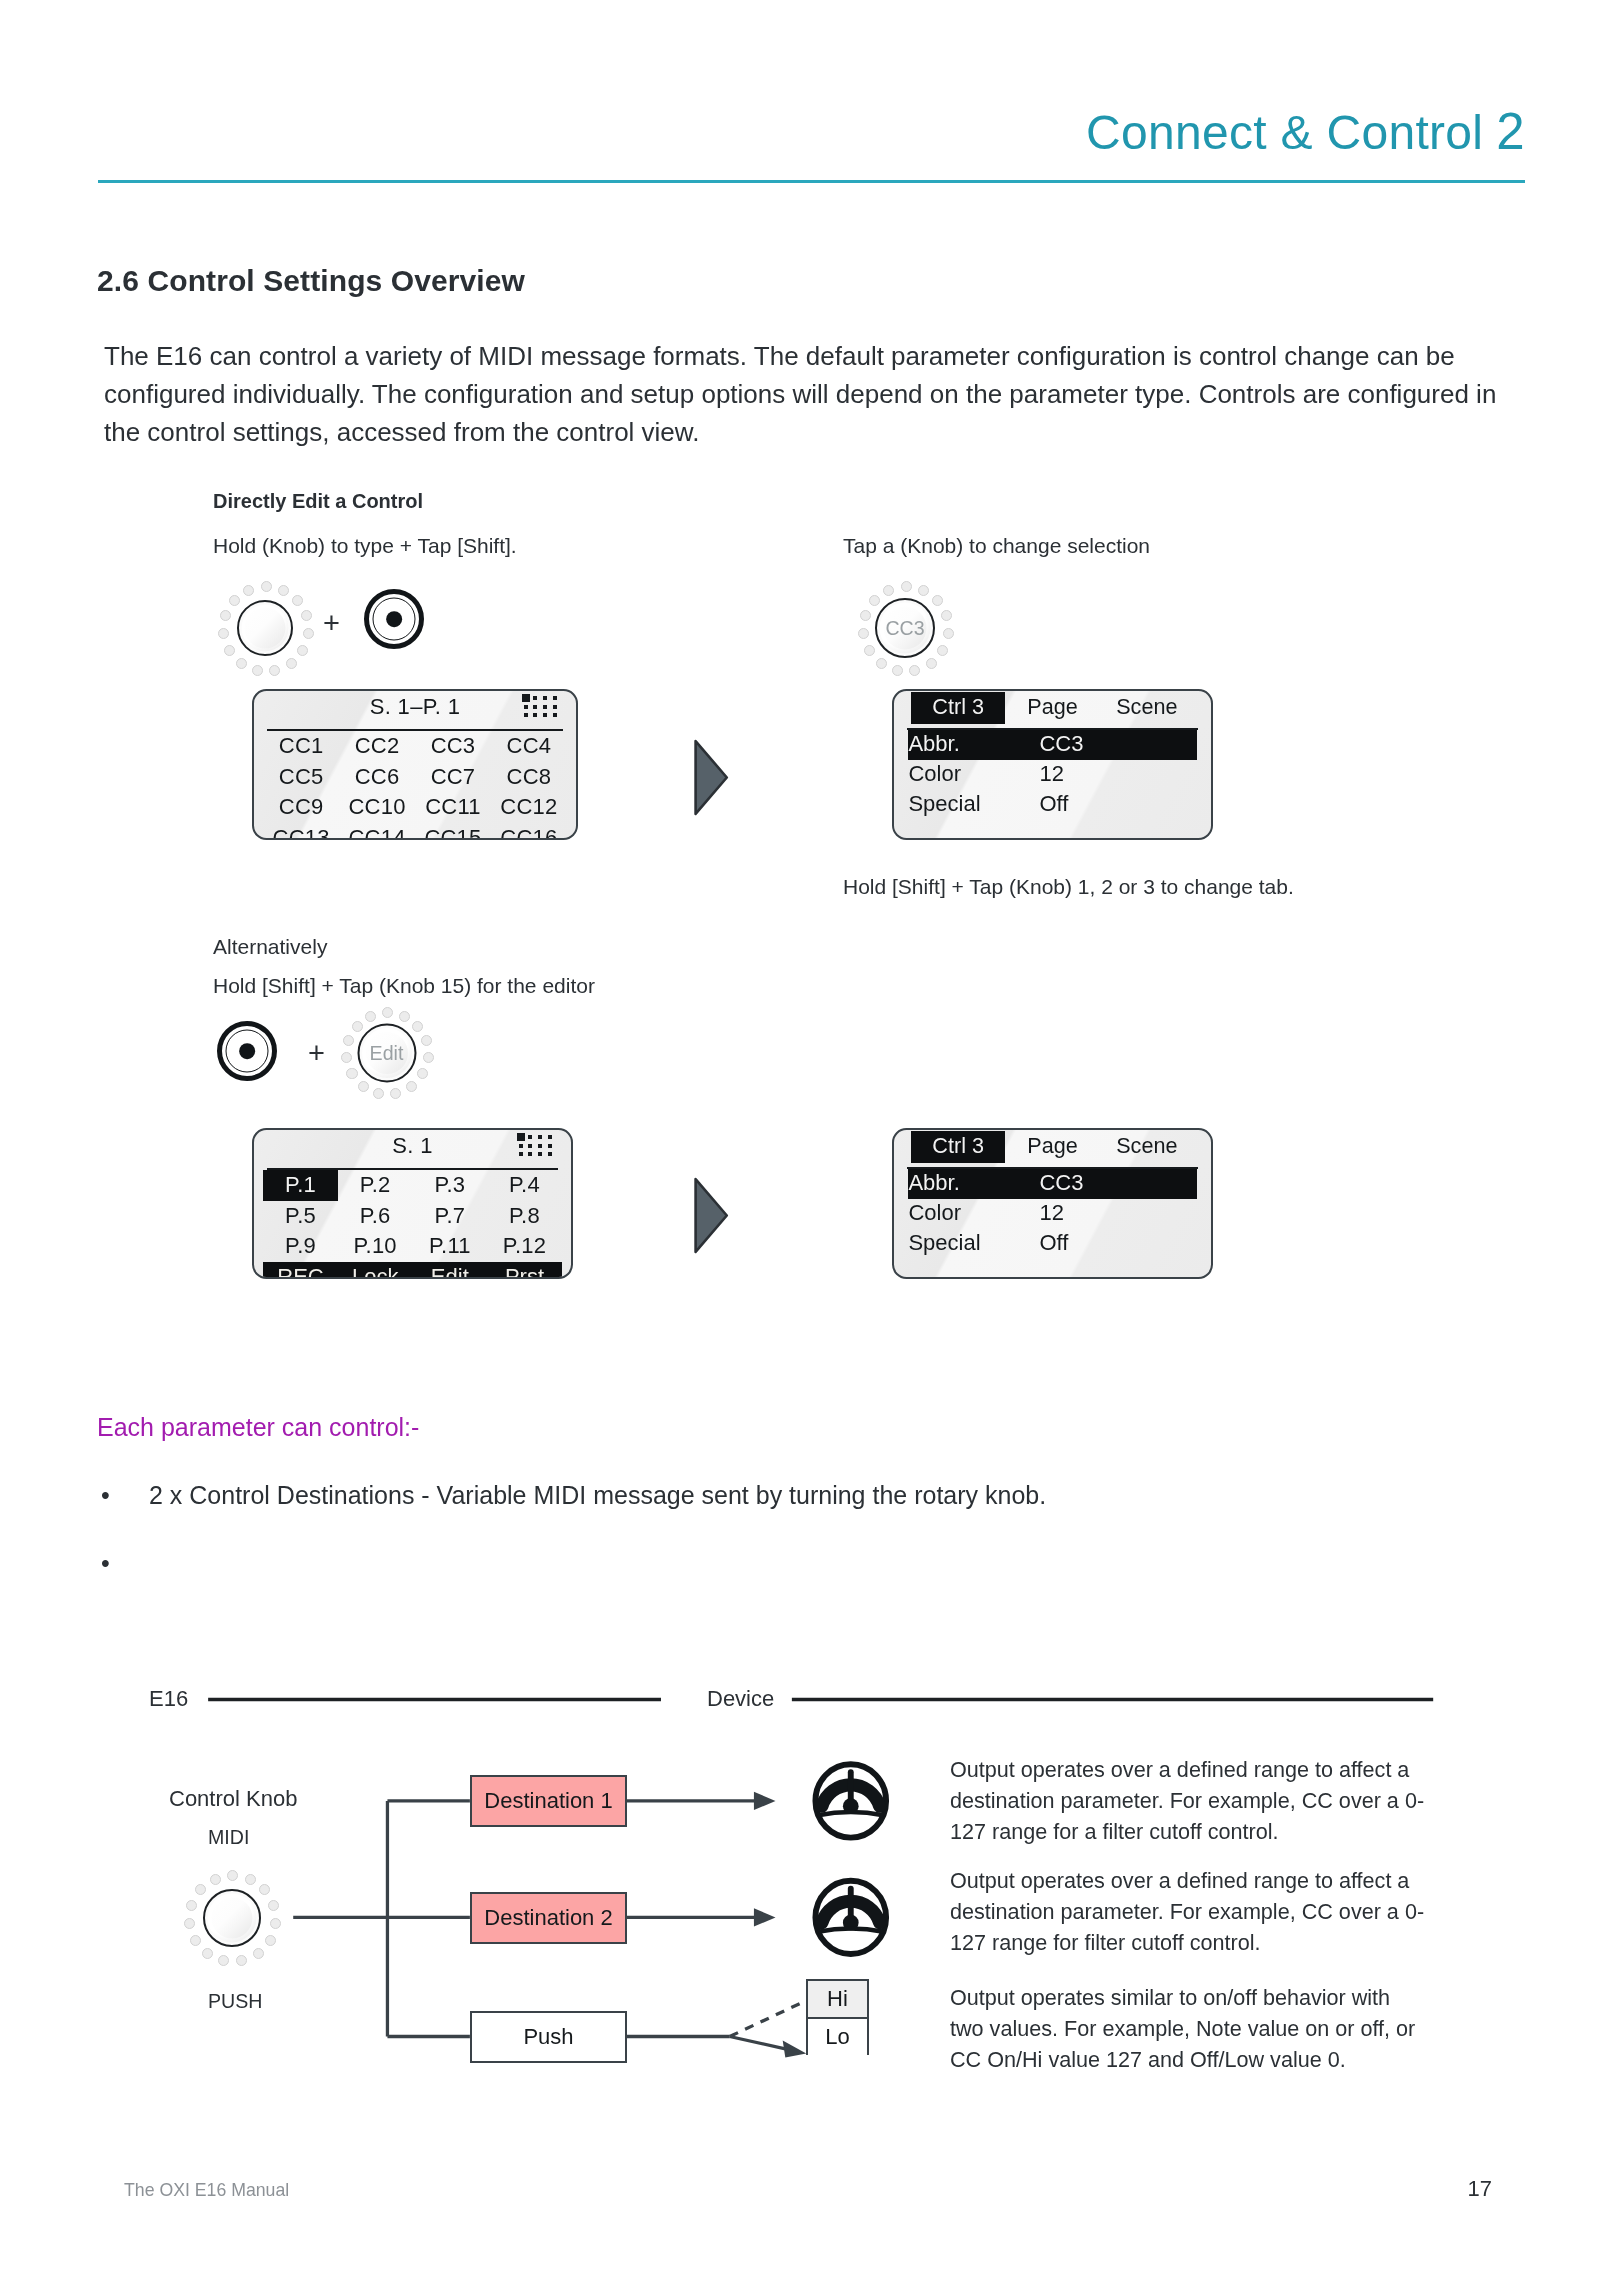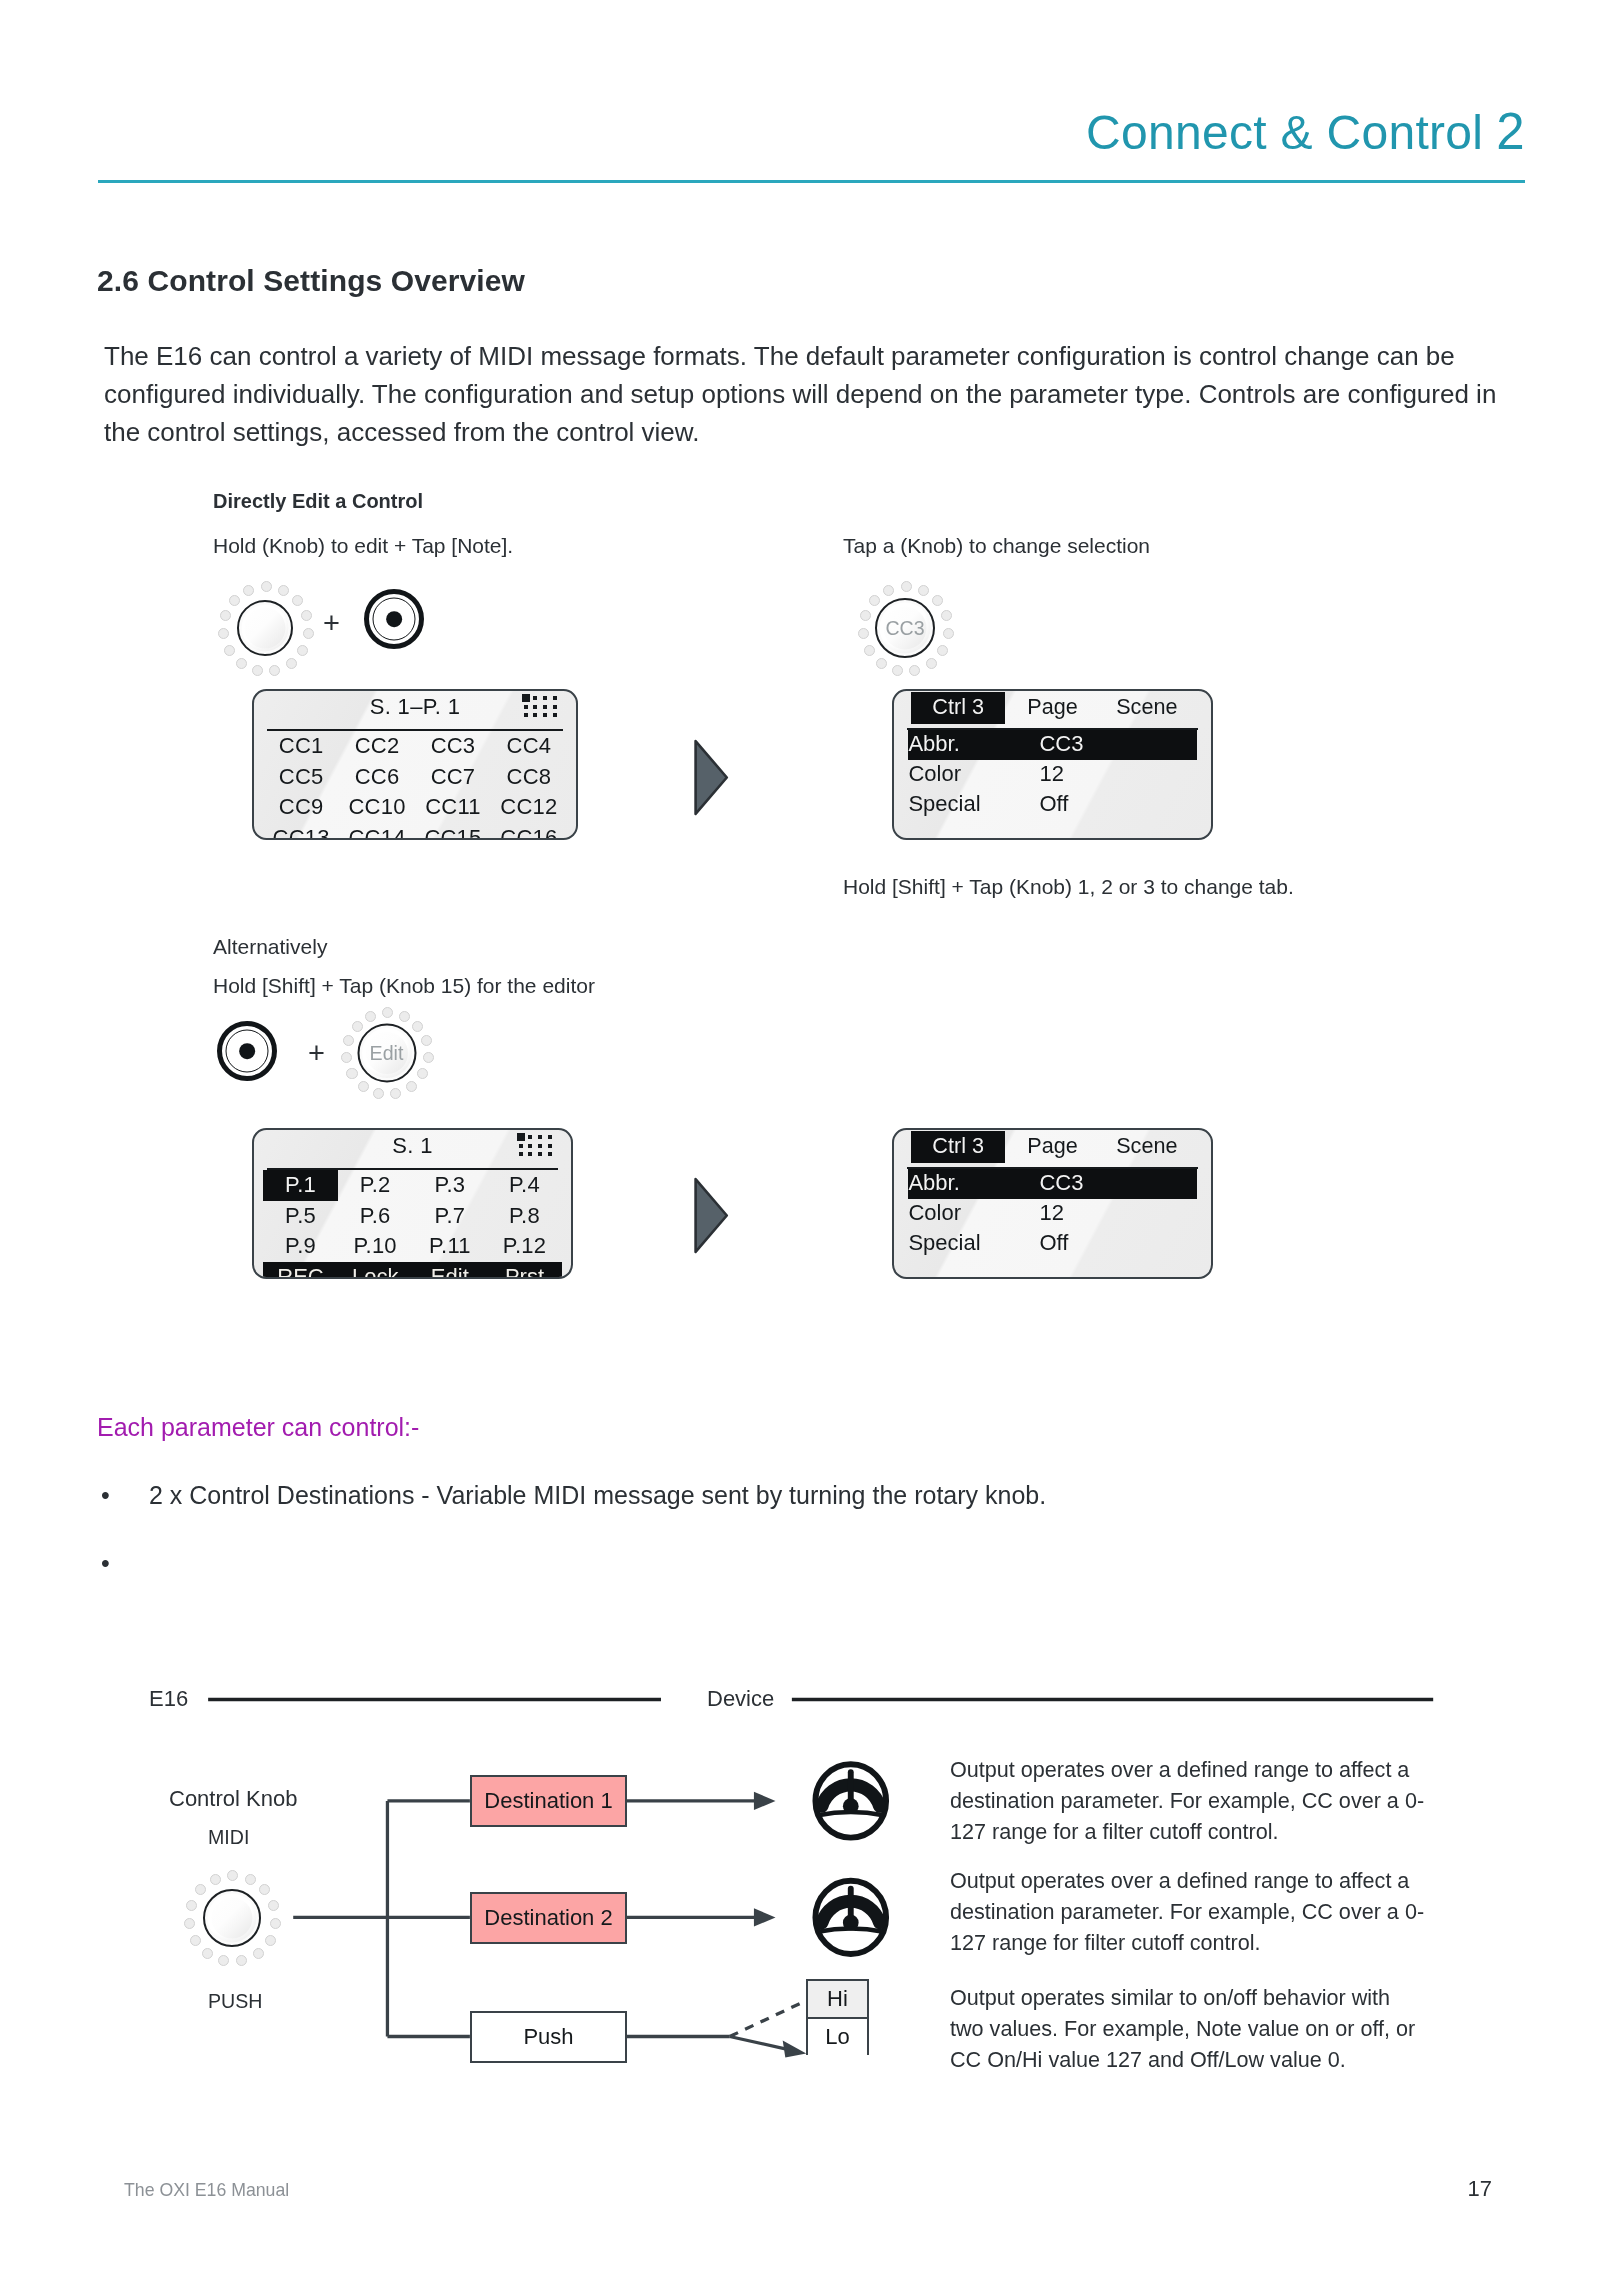--- a/index.html
+++ b/index.html
@@ -133,21 +133,21 @@
     <div class="header-title">
       <span>Connect &amp; Control</span><span class="chap">2</span>
     </div>
     <div class="header-rule"></div>
   </div>
 
   <div class="section-title">2.6 Control Settings Overview</div>
   <div class="intro">The E16 can control a variety of MIDI message formats. The default parameter configuration is control change can be configured individually. The configuration and setup options will depend on the parameter type. Controls are configured in the control settings, accessed from the control view.</div>
 
   <div class="lbl bold" style="left:213px;top:490px;">Directly Edit a Control</div>
-  <div class="lbl" style="left:213px;top:534px;">Hold (Knob) to edit + Tap [Note].</div>
+  <div class="lbl" style="left:213px;top:534px;">Hold (Knob) to type + Tap [Shift].</div>
   <div class="lbl" style="left:843px;top:534px;">Tap a (Knob) to change selection</div>
 
   <div class="knob" id="knobA" style="left:216px;top:579px;width:98px;height:98px;">
     <div class="ring">
         <div class="led" style="width: 9.2px; height: 9.2px; left: 36px; top: 86px;"></div>
         <div class="led" style="width: 9.2px; height: 9.2px; left: 19.5px; top: 79px;"></div>
         <div class="led" style="width: 9.2px; height: 9.2px; left: 7.7px; top: 66px;"></div>
         <div class="led" style="width: 9.2px; height: 9.2px; left: 2.2px; top: 49px;"></div>
         <div class="led" style="width: 9.2px; height: 9.2px; left: 4px; top: 31px;"></div>
         <div class="led" style="width: 9.2px; height: 9.2px; left: 13px; top: 16px;"></div>

